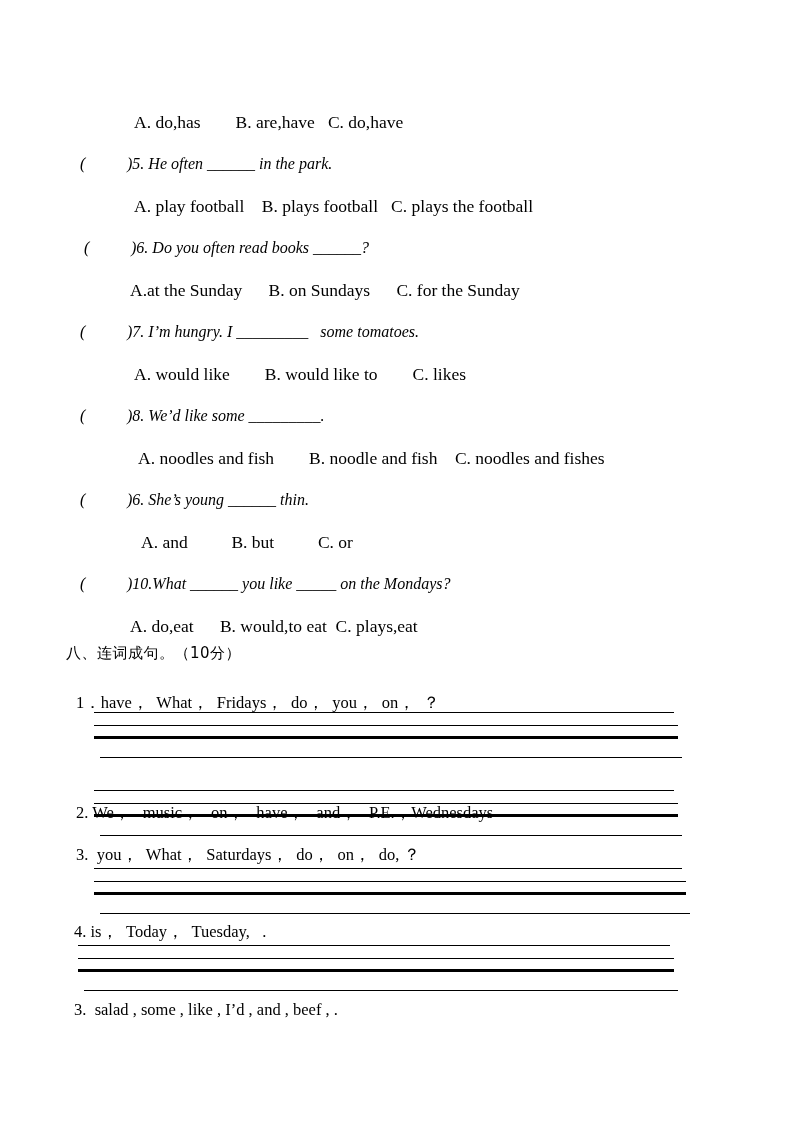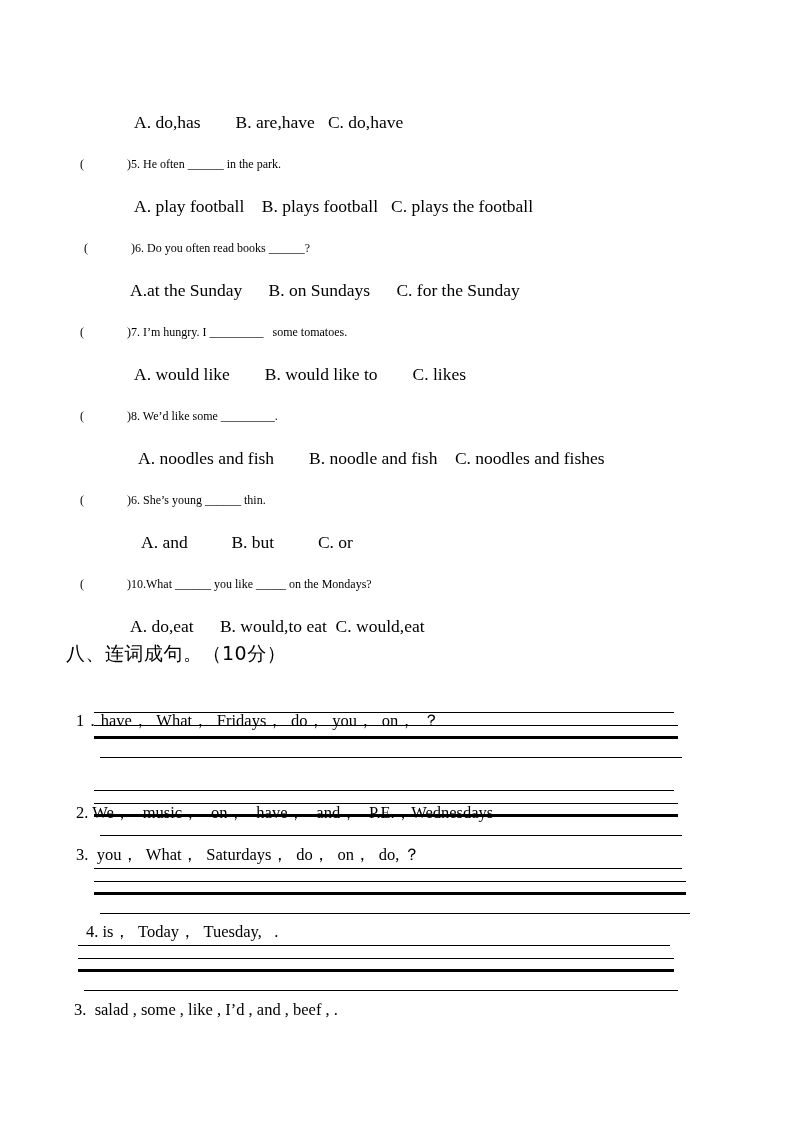--- a/index.html
+++ b/index.html
@@ -28,23 +28,24 @@
   .mc-block {
     position: absolute;
     left: 0;
     top: 101px;
     width: 793px;
   }
 
   .q-row {
     position: relative;
     height: 42px;
-    font-size: 12px;
+    font-size: 16px;
     line-height: 42px;
     white-space: pre;
+    font-style: italic;
   }
 
   .opt-row {
     position: relative;
     height: 42px;
     font-size: 17.5px;
     line-height: 42px;
     white-space: pre;
   }
 
@@ -60,21 +61,21 @@
   .ind-134 { padding-left: 134px; }
   .ind-138 { padding-left: 138px; }
   .ind-141 { padding-left: 141px; }
 
   
   .section-heading {
     position: absolute;
     left: 66px;
     top: 638px;
     font-family: "DejaVu Sans", "Liberation Sans", sans-serif;
-    font-size: 19px;
+    font-size: 15px;
     line-height: 30px;
     letter-spacing: 0.5px;
     white-space: pre;
   }
 
   
   .wo-item {
     position: absolute;
     font-size: 16.5px;
     line-height: 30px;
@@ -119,27 +120,27 @@
     <div class="q-row ind-80"><span class="paren-open">(</span><span>)8. We’d like some _________.</span></div>
 
     <div class="opt-row ind-138"><span>A. noodles and fish        B. noodle and fish    C. noodles and fishes</span></div>
 
     <div class="q-row ind-80"><span class="paren-open">(</span><span>)6. She’s young ______ thin.</span></div>
 
     <div class="opt-row ind-141"><span>A. and          B. but          C. or</span></div>
 
     <div class="q-row ind-80"><span class="paren-open">(</span><span>)10.What ______ you like _____ on the Mondays?</span></div>
 
-    <div class="opt-row ind-130"><span>A. do,eat      B. would,to eat  C. would,eat</span></div>
+    <div class="opt-row ind-130"><span>A. do,eat      B. would,to eat  C. plays,eat</span></div>
 
   </div>
 
   <div class="section-heading">八、连词成句。（10分）</div>
 
-  <div class="wo-item" style="left:76px; top:706px;">1．have，  What，  Fridays，  do，  you，  on，  ？</div>
+  <div class="wo-item" style="left:76px; top:688px;">1．have，  What，  Fridays，  do，  you，  on，  ？</div>
   <div class="writing-guide" style="left:94px; top:712px; width:584px;">
     <div class="ln ln1" style="width:580px;"></div>
     <div class="ln ln2" style="width:584px;"></div>
     <div class="ln ln3" style="width:584px;"></div>
     <div class="ln ln4" style="width:582px; left:6px;"></div>
   </div>
 
   <div class="wo-item" style="left:76px; top:798px;">2. We，   music，   on，   have，   and，   P.E.，Wednesdays</div>
   <div class="writing-guide" style="left:94px; top:790px; width:584px;">
     <div class="ln ln1" style="width:580px;"></div>
@@ -149,21 +150,21 @@
   </div>
 
   <div class="wo-item" style="left:76px; top:840px;">3.  you，  What，  Saturdays，  do，  on，  do, ？</div>
   <div class="writing-guide" style="left:94px; top:868px; width:592px;">
     <div class="ln ln1" style="width:588px;"></div>
     <div class="ln ln2" style="width:592px;"></div>
     <div class="ln ln3" style="width:592px;"></div>
     <div class="ln ln4" style="width:590px; left:6px;"></div>
   </div>
 
-  <div class="wo-item" style="left:74px; top:917px;margin-left:12px;">4. is，  Today，  Tuesday,   .</div>
+  <div class="wo-item" style="left:74px; top:917px;">4. is，  Today，  Tuesday,   .</div>
   <div class="writing-guide" style="left:78px; top:945px; width:596px;">
     <div class="ln ln1" style="width:592px;"></div>
     <div class="ln ln2" style="width:596px;"></div>
     <div class="ln ln3" style="width:596px;"></div>
     <div class="ln ln4" style="width:594px; left:6px;"></div>
   </div>
 
   <div class="wo-item" style="left:74px; top:995px;">3.  salad , some , like , I’d , and , beef , .</div>
 
 </div>

